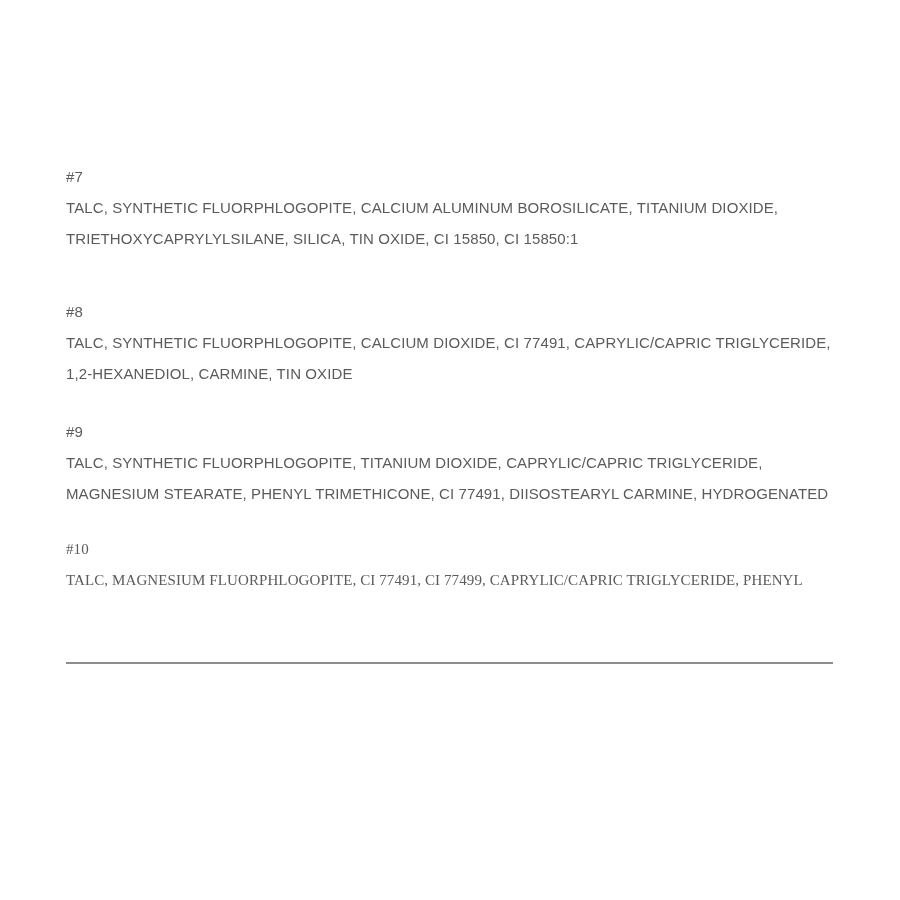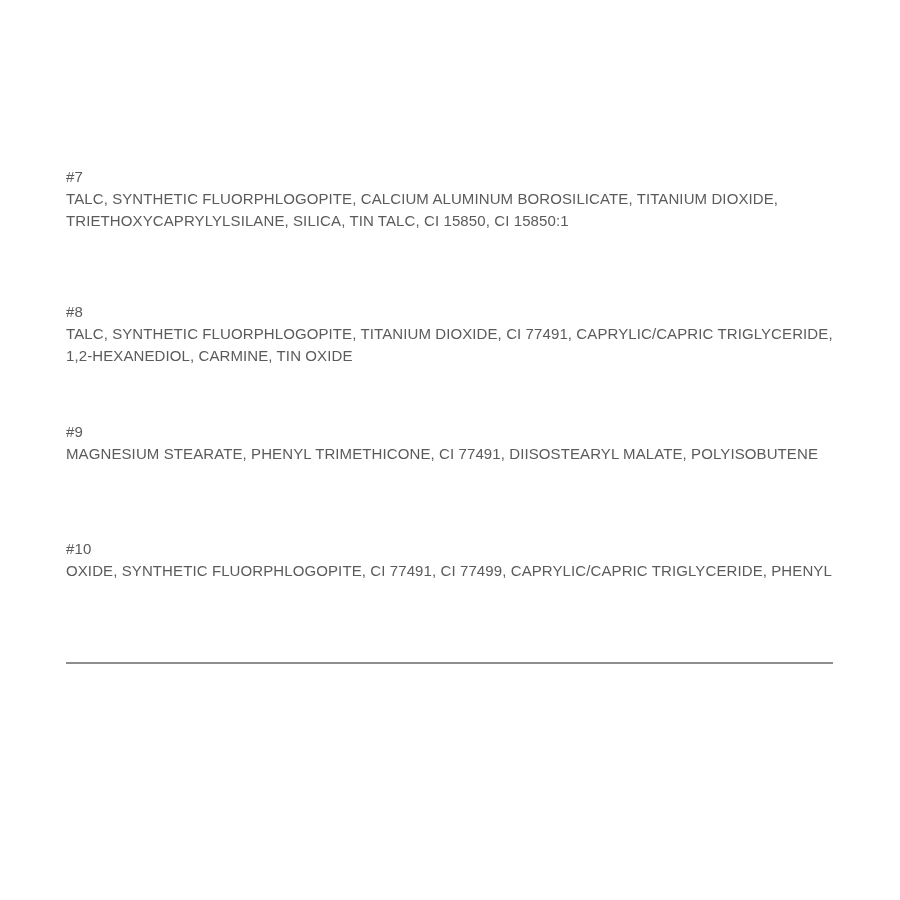--- a/index.html
+++ b/index.html
@@ -21,56 +21,58 @@
     color: #5b5b5b;
     font-size: 15px;
     line-height: 22px;
     letter-spacing: 0.1px;
   }
   .section-label {
     white-space: pre;
   }
   .ingredient-line {
     white-space: pre;
+    margin-top: 9px;
   }
   .section-7  { top: 166px; }
   .section-8  { top: 301px; }
   .section-9  { top: 421px; }
-  .section-10 { top: 538px; }
+  .section-10 { top: 538px; font-family: Liberation Serif, serif; }
   .divider {
     position: absolute;
     left: 66px;
     top: 662px;
     width: 767px;
     height: 2px;
     background: #8d8d8d;
   }
 </style>
 </head>
 <body>
 
 <div class="canvas">
 
   <div class="ingredient-section section-7">
     <div class="section-label">#7</div>
     <div class="ingredient-line">TALC, SYNTHETIC FLUORPHLOGOPITE, CALCIUM ALUMINUM BOROSILICATE, TITANIUM DIOXIDE,</div>
-    <div class="ingredient-line">TRIETHOXYCAPRYLYLSILANE, SILICA, TIN TALC, CI 15850, CI 15850:1</div>
+    <div class="ingredient-line">TRIETHOXYCAPRYLYLSILANE, SILICA, TIN OXIDE, CI 15850, CI 15850:1</div>
   </div>
 
   <div class="ingredient-section section-8">
     <div class="section-label">#8</div>
-    <div class="ingredient-line">TALC, SYNTHETIC FLUORPHLOGOPITE, TITANIUM DIOXIDE, CI 77491, CAPRYLIC/CAPRIC TRIGLYCERIDE,</div>
+    <div class="ingredient-line">TALC, SYNTHETIC FLUORPHLOGOPITE, CALCIUM DIOXIDE, CI 77491, CAPRYLIC/CAPRIC TRIGLYCERIDE,</div>
     <div class="ingredient-line">1,2-HEXANEDIOL, CARMINE, TIN OXIDE</div>
   </div>
 
   <div class="ingredient-section section-9">
     <div class="section-label">#9</div>
-    <div class="ingredient-line">MAGNESIUM STEARATE, PHENYL TRIMETHICONE, CI 77491, DIISOSTEARYL MALATE, POLYISOBUTENE</div>
+    <div class="ingredient-line">TALC, SYNTHETIC FLUORPHLOGOPITE, TITANIUM DIOXIDE, CAPRYLIC/CAPRIC TRIGLYCERIDE,</div>
+    <div class="ingredient-line">MAGNESIUM STEARATE, PHENYL TRIMETHICONE, CI 77491, DIISOSTEARYL CARMINE, HYDROGENATED</div>
   </div>
 
   <div class="ingredient-section section-10">
     <div class="section-label">#10</div>
-    <div class="ingredient-line">OXIDE, SYNTHETIC FLUORPHLOGOPITE, CI 77491, CI 77499, CAPRYLIC/CAPRIC TRIGLYCERIDE, PHENYL</div>
+    <div class="ingredient-line">TALC, MAGNESIUM FLUORPHLOGOPITE, CI 77491, CI 77499, CAPRYLIC/CAPRIC TRIGLYCERIDE, PHENYL</div>
   </div>
 
   <div class="divider"></div>
 
 </div>
 
 </body></html>

